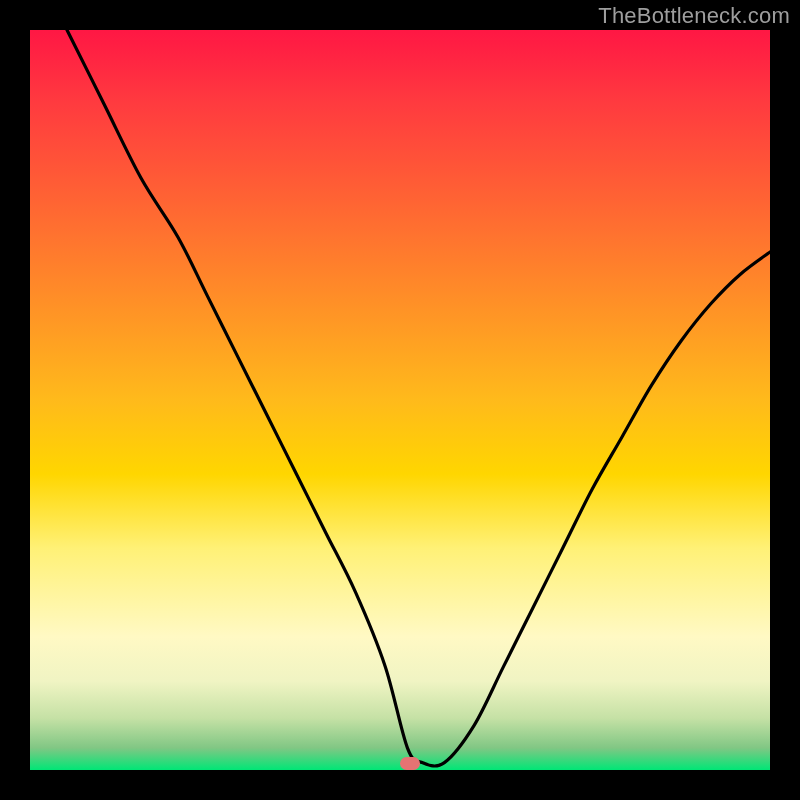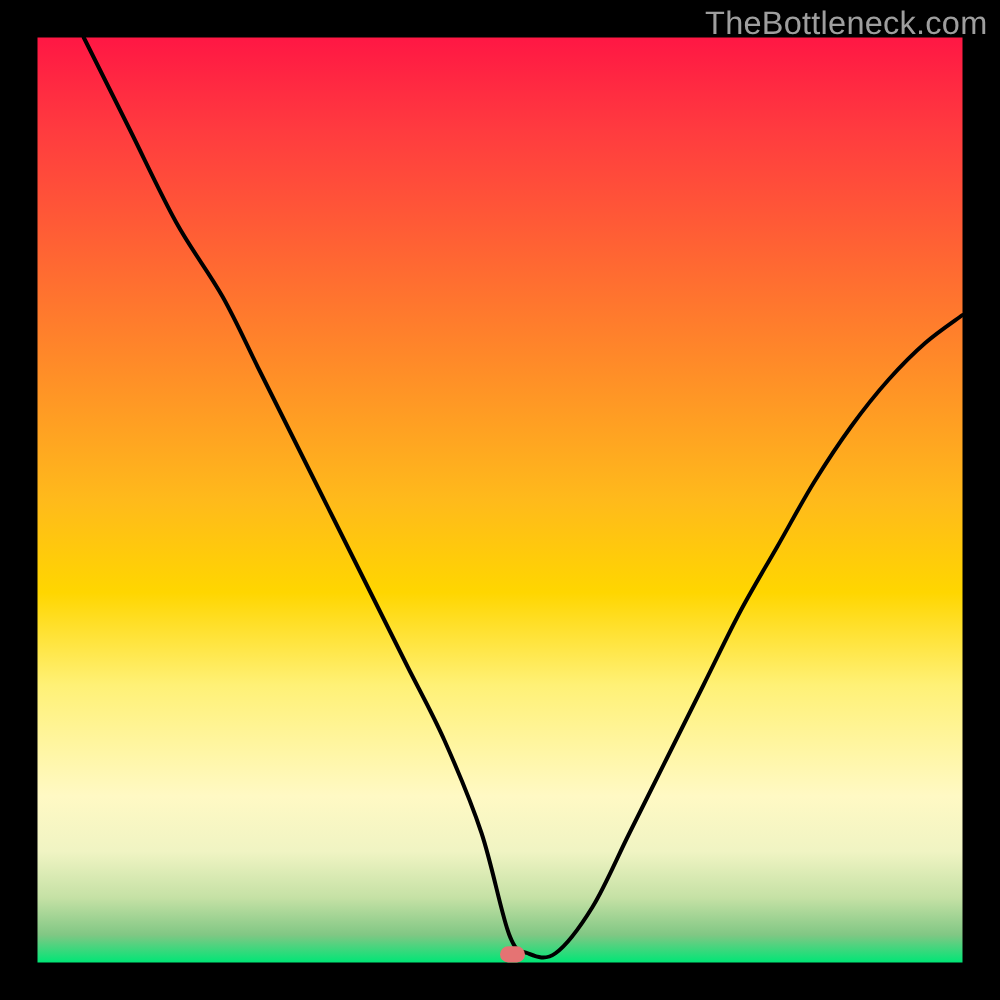--- a/index.html
+++ b/index.html
@@ -54,21 +54,21 @@
     width: 20px;
     height: 13px;
     border-radius: 7px;
     background: #e57373;
   }
   .watermark {
     position: absolute;
     top: 3px;
     right: 10px;
     color: #9e9e9e;
-    font-size: 26px;
+    font-size: 22px;
     letter-spacing: 0.2px;
     font-weight: 500;
   }
 </style>
 </head>
 <body>
 
 <div class="frame">
   <div class="plot-bg"></div>
 

